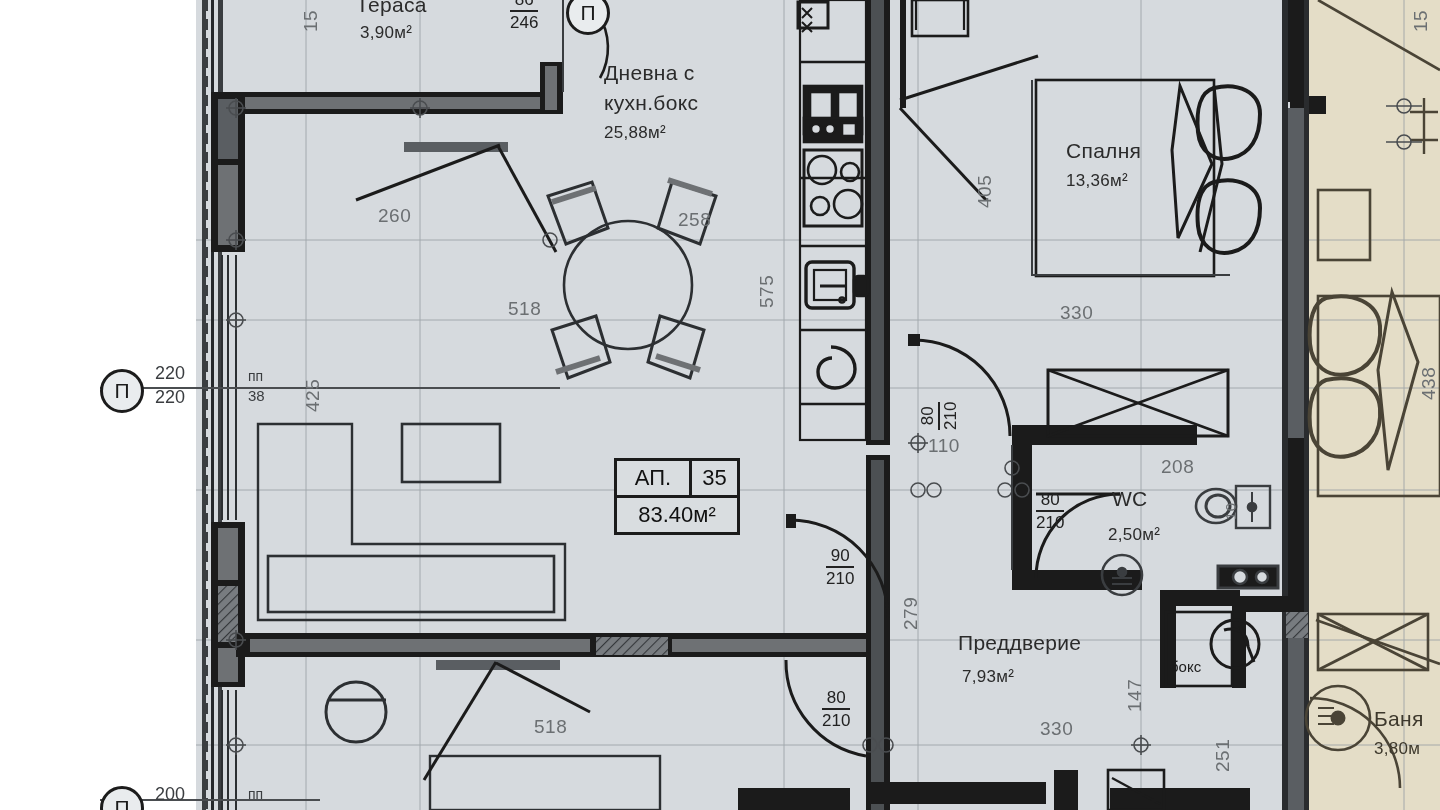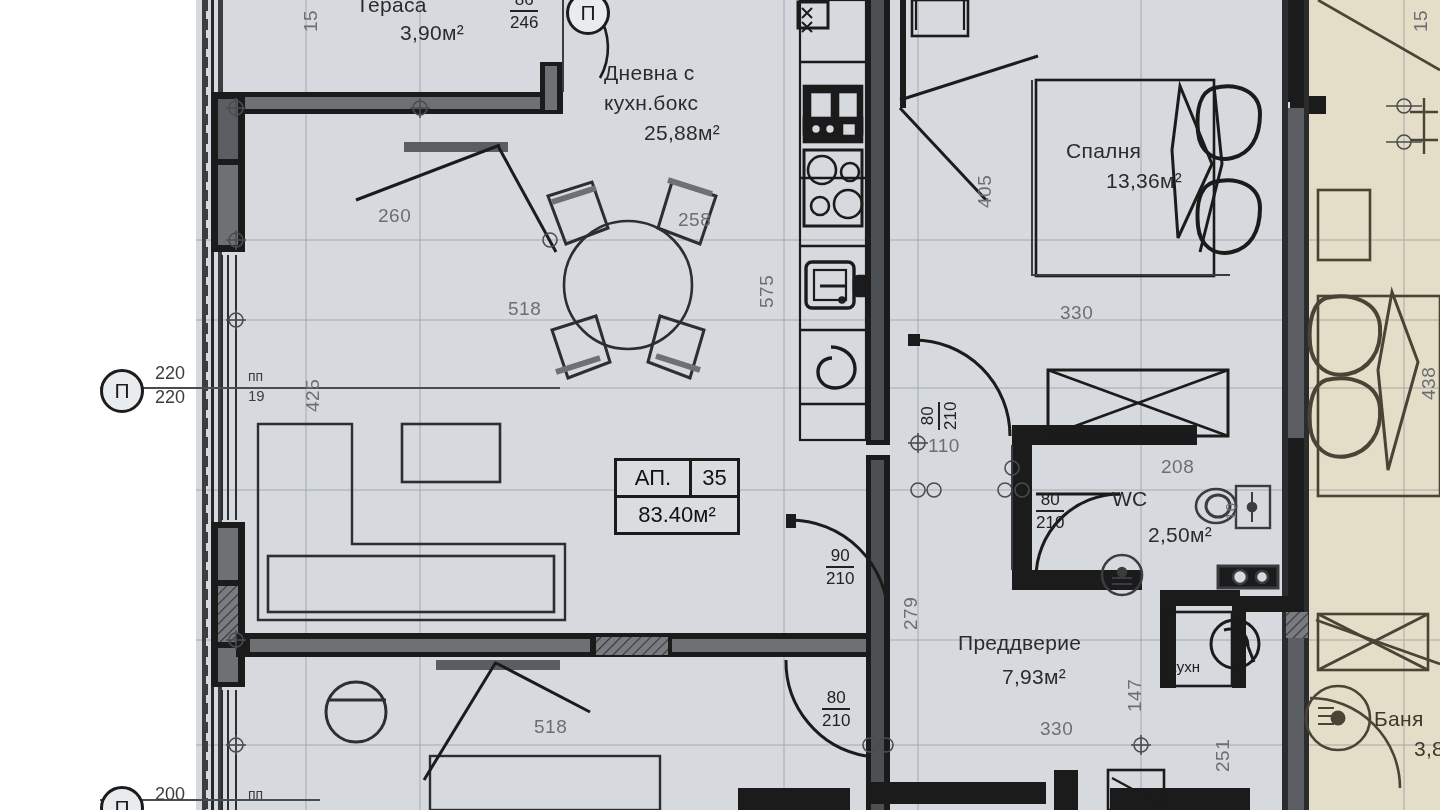--- a/index.html
+++ b/index.html
@@ -2,21 +2,21 @@
 <html><head>
 <meta charset="utf-8">
 <title>Floor Plan</title>
 <style>
   html,body{margin:0;padding:0;background:#ffffff;}
   body{font-family:"Liberation Sans", sans-serif;}
   #stage{position:relative;width:1440px;height:810px;overflow:hidden;background:#bef264;}
   #plan-svg{position:absolute;left:0;top:0;width:1440px;height:810px;}
   .lbl{position:absolute;color:#2b2b2b;white-space:nowrap;}
   .room-name{font-size:21px;letter-spacing:.3px;line-height:26px;}
-  .room-area{font-size:21px;letter-spacing:.3px;line-height:26px;margin-left:40px;}
+  .room-area{font-size:17px;letter-spacing:.3px;line-height:26px;}
   .dim{position:absolute;color:#6b6f72;font-size:19px;letter-spacing:.5px;white-space:nowrap;}
   .dim.v{transform-origin:0 0;transform:rotate(-90deg);}
   .doorlbl{position:absolute;color:#222;font-size:17px;text-align:center;line-height:19px;white-space:nowrap;}
   .doorlbl .num{display:block;}
   .doorlbl .bar{display:block;height:2px;background:#222;margin:1px 0;}
   .doorlbl.v{transform-origin:0 0;transform:rotate(-90deg);}
   .pmark{position:absolute;width:38px;height:38px;border:3px solid #1c1c1c;border-radius:50%;
          background:#e9ecee;display:flex;align-items:center;justify-content:center;
          font-size:21px;color:#1c1c1c;}
   .pdim{position:absolute;font-size:18px;color:#3a3d40;line-height:21px;text-align:left;white-space:nowrap;}
@@ -374,21 +374,21 @@
 
   <div class="lbl room-name" style="left:1112px;top:486px;">WC</div>
   <div class="lbl room-area" style="left:1108px;top:522px;">2,50м²</div>
 
   <div class="lbl room-name" style="left:958px;top:630px;">Преддверие</div>
   <div class="lbl room-area" style="left:962px;top:664px;">7,93м²</div>
 
   <div class="lbl room-name" style="left:1374px;top:706px;color:#3d382c;">Баня</div>
   <div class="lbl room-area" style="left:1374px;top:736px;color:#3d382c;">3,80м</div>
 
-  <div class="sklad" style="left:1170px;top:658px;">кухн</div>
+  <div class="sklad" style="left:1170px;top:658px;">бокс</div>
 
   <div class="apbox" style="left:614px;top:458px;width:120px;">
     <div class="row1">
       <div class="c1">АП.</div>
       <div class="c2">35</div>
     </div>
     <div class="row2">83.40м²</div>
   </div>
 
   <div class="dim v" style="left:300px;top:32px;">15</div>
@@ -444,21 +444,21 @@
     <span class="bar"></span>
     <span class="num">210</span>
   </div>
 
   <div class="pmark" style="left:100px;top:369px;">
     <span>П</span>
   </div>
   <div class="pdim" style="left:155px;top:363px;">220</div>
   <div class="pdim" style="left:155px;top:387px;">220</div>
   <div class="pdim" style="left:248px;top:366px;font-size:14px;">пп</div>
-  <div class="pdim" style="left:248px;top:385px;font-size:15px;">19</div>
+  <div class="pdim" style="left:248px;top:385px;font-size:15px;">38</div>
 
   <div class="pmark" style="left:100px;top:786px;">
     <span>П</span>
   </div>
   <div class="pdim" style="left:155px;top:784px;">200</div>
   <div class="pdim" style="left:248px;top:784px;font-size:14px;">пп</div>
 
   <div class="pmark" style="left:566px;top:-9px;">
     <span>П</span>
   </div>

